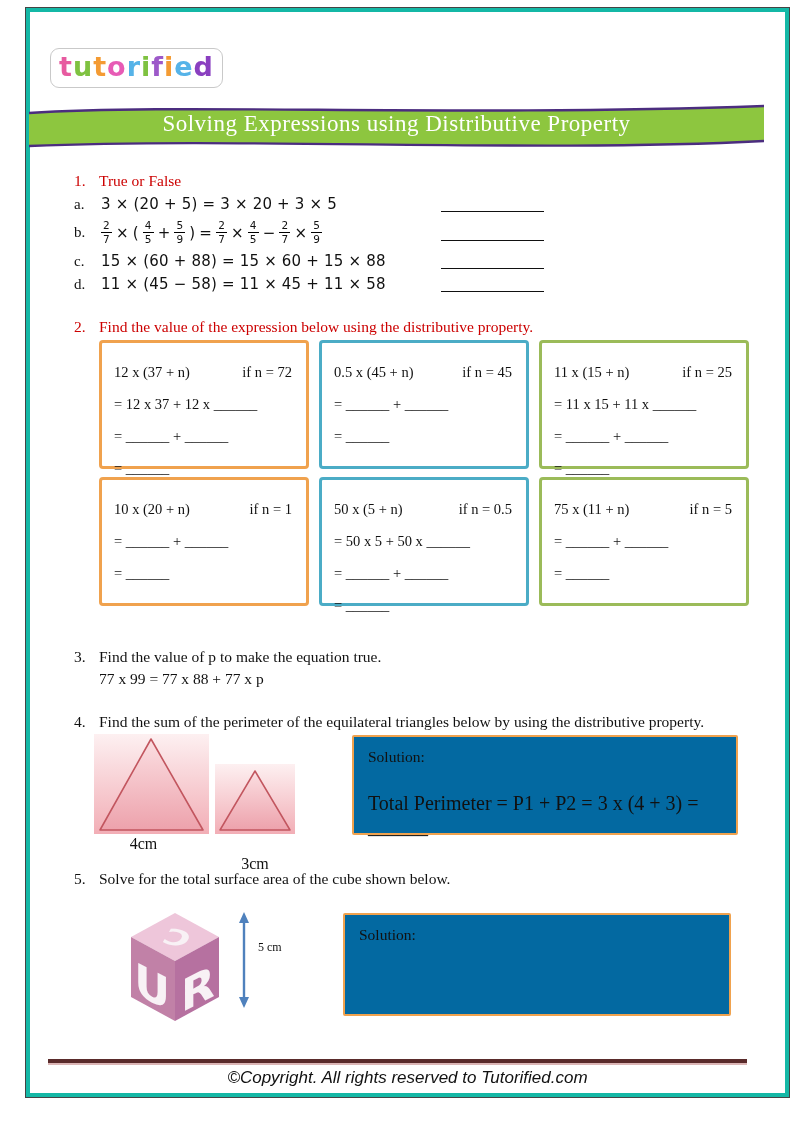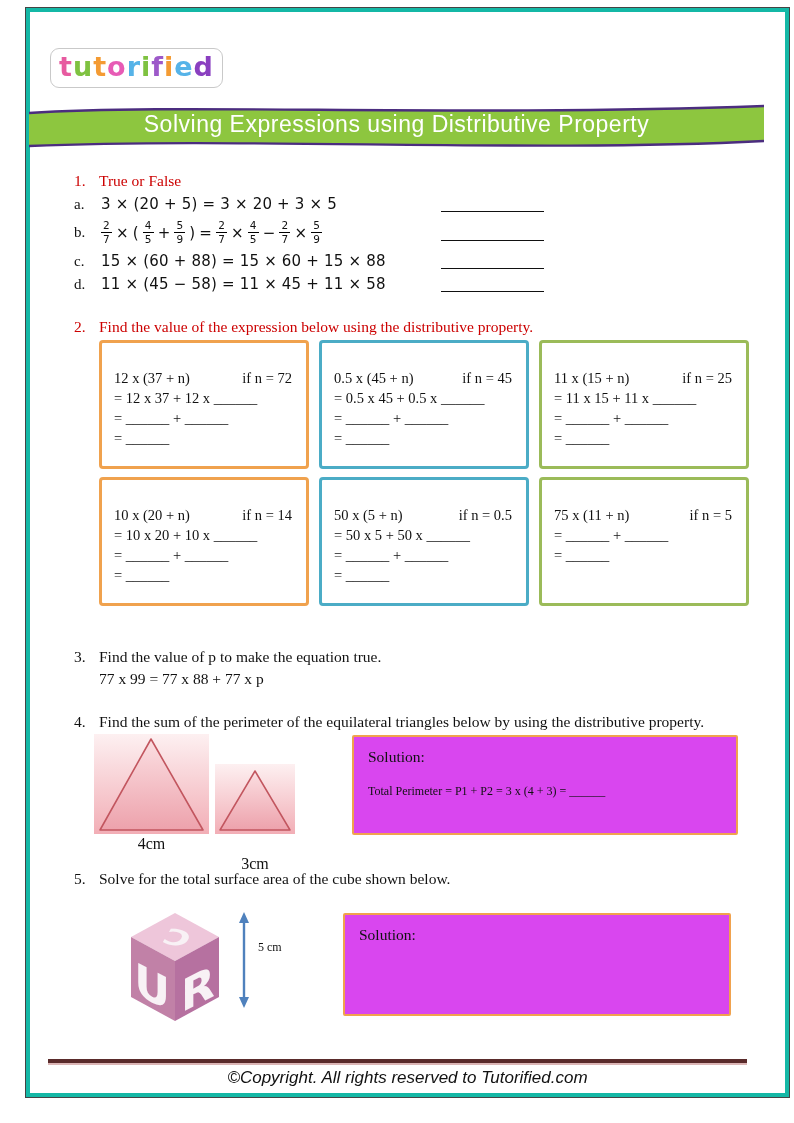--- a/index.html
+++ b/index.html
@@ -9,21 +9,21 @@
   .abs{position:absolute;}
 
   
   .logo-box{left:20px;top:36px;padding:0 8px 2px 8px;border:1px solid #c9c9c9;border-radius:9px;
             font-family:"DejaVu Sans",sans-serif;font-weight:bold;font-size:27px;line-height:36px;letter-spacing:1px;background:#fff;}
 
   
   .banner{left:-1px;top:84px;width:735px;height:58px;}
   .banner svg{position:absolute;left:0;top:0;width:100%;height:100%;}
   .banner .banner-text{position:absolute;inset:0;display:flex;align-items:center;justify-content:center;
-    color:#fff;font-family:Liberation Sans, sans-serif;font-size:23px;letter-spacing:.5px;padding-bottom:2px;}
+    color:#fff;font-family:Liberation Serif, serif;font-size:23px;letter-spacing:.5px;padding-bottom:2px;}
 
   
   .q-head{display:flex;gap:11px;font-size:15.5px;}
   .q-head.red{color:#cc0000;}
   .qnum{min-width:14px;}
 
   
   .q1{left:44px;top:160px;width:470px;}
   .q1-row{display:flex;align-items:center;margin-top:5px;}
   .q1-row .sub{width:27px;font-size:15px;}
@@ -37,38 +37,38 @@
   .tok{font-size:15px;}
 
   
   .q2-head{left:44px;top:306px;width:680px;}
   .q2-grid{left:69px;top:328px;display:grid;grid-template-columns:repeat(3,210px);column-gap:10px;row-gap:8px;}
   .qbox{box-sizing:border-box;width:210px;height:129px;border:3px solid #999;border-radius:4px;
         padding:7px 10px 0 12px;font-size:14.5px;background:#fff;}
   .accent-orange{border-color:#f0a24e;}
   .accent-blue{border-color:#4bacc6;}
   .accent-green{border-color:#9bbb59;}
-  .qline{line-height:20px;white-space:nowrap;}
-  .qline.head{margin-top:18px;display:flex;justify-content:space-between;padding-right:4px;}
+  .qline{margin-top:12px;line-height:20px;white-space:nowrap;}
+  .qline.head{margin-top:12px;display:flex;justify-content:space-between;padding-right:4px;}
 
   
   .q3{left:44px;top:636px;width:650px;}
   .q3-eq{margin:4px 0 16px 25px;font-size:15.5px;}
 
   
   .q4-head{left:44px;top:701px;width:690px;}
   .tri-fig1{left:64px;top:722px;width:115px;height:100px;}
   .tri-fig2{left:185px;top:752px;width:80px;height:70px;}
   .tri-label{font-size:16px;text-align:center;}
-  .tri-label.l1{left:64px;top:823px;width:115px;font-family:Liberation Serif, serif;}
+  .tri-label.l1{left:56px;top:823px;width:115px;font-family:Liberation Serif, serif;}
   .tri-label.l2{left:185px;top:823px;width:80px;margin-top:20px;}
-  .sol-box{box-sizing:border-box;border:2.5px solid #f0a24e;border-radius:2px;background:#d946ef;padding:11px 14px;}
+  .sol-box{box-sizing:border-box;border:2.5px solid #f0a24e;border-radius:2px;background:#0369a1;padding:11px 14px;}
   .q4-sol{left:322px;top:723px;width:386px;height:100px;}
   .sol-label{font-size:15.5px;}
-  .sol-line{font-size:12px;margin-top:18px;}
+  .sol-line{font-size:20px;margin-top:26px;}
 
   
   .q5-head{left:44px;top:858px;width:650px;}
   .cube-fig{left:86px;top:888px;width:118px;height:126px;}
   .arrow-fig{left:205px;top:898px;width:18px;height:100px;}
   .dim-label{left:228px;top:928px;font-size:12px;}
   .q5-sol{left:313px;top:901px;width:388px;height:103px;}
 
   
   .footer-rule{left:18px;top:1047px;width:699px;height:4px;background:#5a2b2b;border-bottom:2px solid #dcb6b6;}
@@ -168,39 +168,37 @@
       </div>
       <div class="qline">= 12 x 37 + 12 x ______</div>
       <div class="qline">= ______ + ______</div>
       <div class="qline">= ______</div>
     </div>
     <div class="qbox accent-blue">
       <div class="qline head">
         <span>0.5 x (45 + n)</span>
         <span>if n = 45</span>
       </div>
-      <div class="qline">= 0.5 x 45 + 0.5 x ______</div>
       <div class="qline">= ______ + ______</div>
       <div class="qline">= ______</div>
     </div>
     <div class="qbox accent-green">
       <div class="qline head">
         <span>11 x (15 + n)</span>
         <span>if n = 25</span>
       </div>
       <div class="qline">= 11 x 15 + 11 x ______</div>
       <div class="qline">= ______ + ______</div>
       <div class="qline">= ______</div>
     </div>
     <div class="qbox accent-orange">
       <div class="qline head">
         <span>10 x (20 + n)</span>
-        <span>if n = 14</span>
-      </div>
-      <div class="qline">= 10 x 20 + 10 x ______</div>
+        <span>if n = 1</span>
+      </div>
       <div class="qline">= ______ + ______</div>
       <div class="qline">= ______</div>
     </div>
     <div class="qbox accent-blue">
       <div class="qline head">
         <span>50 x (5 + n)</span>
         <span>if n = 0.5</span>
       </div>
       <div class="qline">= 50 x 5 + 50 x ______</div>
       <div class="qline">= ______ + ______</div>

